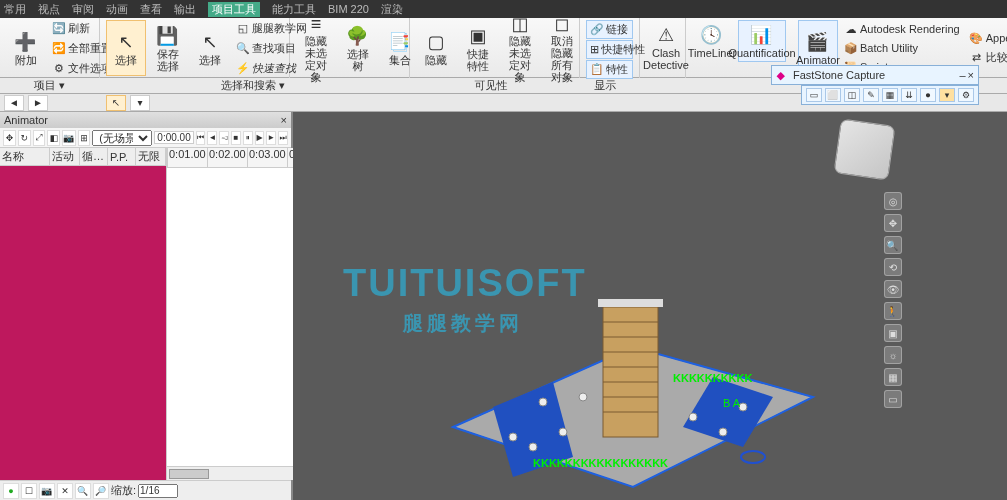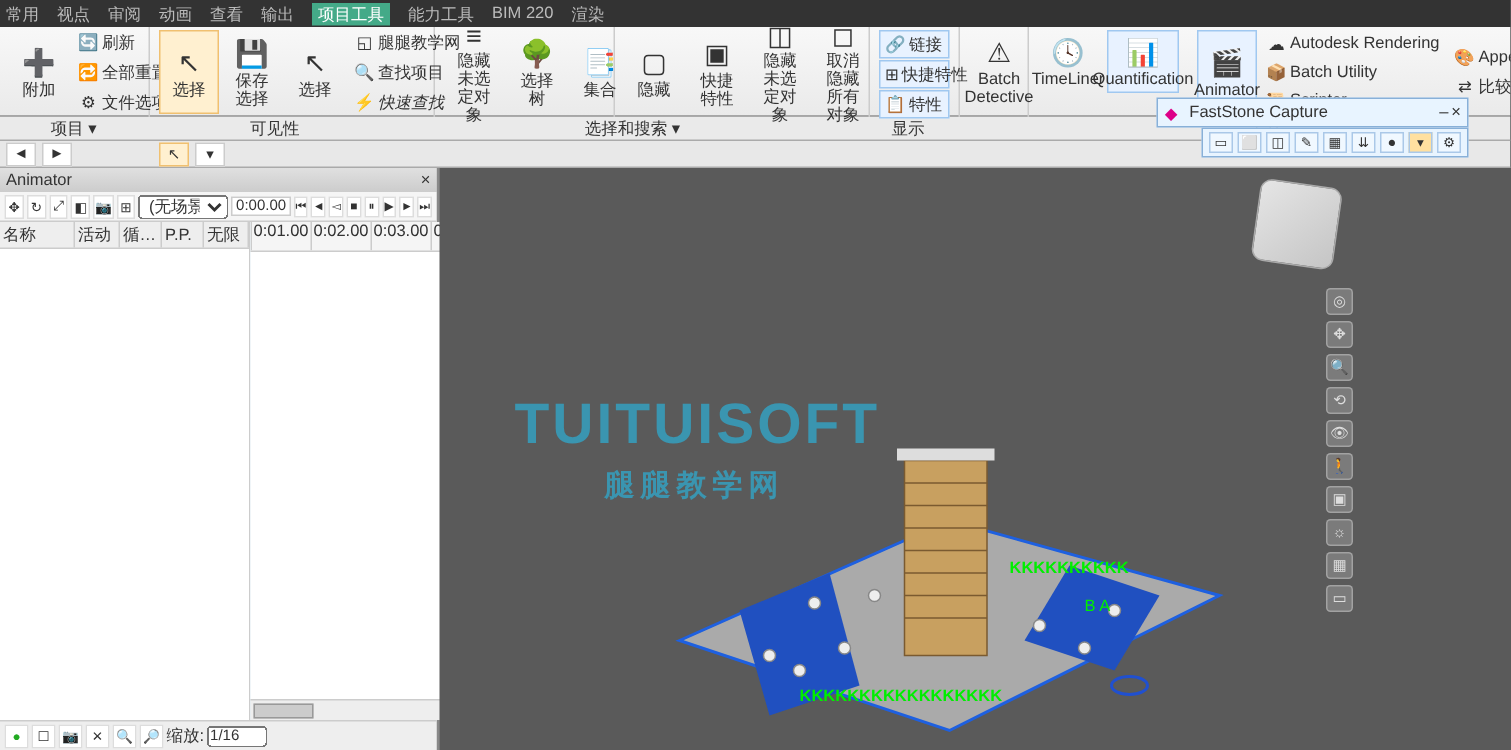--- a/index.html
+++ b/index.html
@@ -23,21 +23,21 @@
 .ss-btn{width:20px;height:16px;border:1px solid #ccc;background:#fff;display:inline-flex;align-items:center;justify-content:center;cursor:pointer;font-size:10px}
 .main{display:flex;height:388px;position:relative}
 .anim-panel{width:293px;background:#f0f0f0;border-right:2px solid #888;display:flex;flex-direction:column}
 .anim-title{height:16px;background:linear-gradient(#e0e0e0,#ccc);display:flex;align-items:center;justify-content:space-between;padding:0 4px;font-size:11px}
 .anim-tb{height:20px;background:#f5f5f5;border-bottom:1px solid #ccc;display:flex;align-items:center;padding:0 3px;gap:2px}
 .tb-btn{width:16px;height:16px;border:1px solid #ddd;background:#fff;font-size:9px;display:inline-flex;align-items:center;justify-content:center;cursor:pointer}
 .scene-sel{height:16px;font-size:11px;padding:0 2px;width:60px}
 .tcode{font-size:10px;padding:0 2px;background:#fff;border:1px solid #ccc;width:44px;display:inline-block}
 .tb-btn.mini{width:12px;height:14px;font-size:8px}
 .anim-body{display:flex;flex:1;min-height:0}
-.tree-side{width:170px;border-right:1px solid #ccc;background:#7dd3fc;display:flex;flex-direction:column}
+.tree-side{width:170px;border-right:1px solid #ccc;background:#be185d;display:flex;flex-direction:row}
 .tree-hdr{display:flex;height:18px;background:#eee;border-bottom:1px solid #ccc;font-size:11px}
 .tree-hdr div{border-right:1px solid #ccc;padding:0 2px;display:flex;align-items:center}
 .timeline-side{flex:1;background:#fff;display:flex;flex-direction:column;position:relative}
 .tl-ruler{height:20px;background:#f5f5f5;border-bottom:1px solid #ccc;font-size:8px;color:#666;display:flex;overflow:hidden}
 .tl-ruler span{display:inline-block;width:40px;border-left:1px solid #ccc;padding-left:1px}
 .anim-bottom{height:20px;background:#eee;border-top:1px solid #ccc;display:flex;align-items:center;padding:0 3px;gap:2px}
 .viewport{flex:1;background:#5a5a5a;position:relative;overflow:hidden}
 .watermark{position:absolute;left:50px;top:150px;font-size:38px;font-weight:900;color:#3a95b0;font-family:Arial;letter-spacing:2px}
 .wm-sub{position:absolute;left:110px;top:198px;font-size:20px;color:#3a95b0;font-weight:600;letter-spacing:4px}
 .elephant{position:absolute;left:-130px;top:90px;width:160px;height:140px}
@@ -170,21 +170,21 @@
         </div>
       <div class="sm-btn hl">
           <span class="ic">📋</span>
           <span>特性</span>
         </div>
     </div>
   </div>
   <div class="ribbon-group" style="width:46px">
       <div class="big-btn">
         <div class="ic">⚠</div>
-        <span>Batch Detective</span>
+        <span>Clash Detective</span>
       </div>
     </div>
   <div class="ribbon-group" style="width:46px;border-right:none">
       <div class="big-btn">
         <div class="ic">🕓</div>
         <span>TimeLiner</span>
       </div>
     </div>
   <div class="ribbon-group" style="width:60px;border-right:none">
       <div class="big-btn hl">
@@ -222,22 +222,22 @@
             <span>比较</span>
           </div>
       </div>
     </div>
   </div>
 
 </div>
 
 <div class="ribbon-labels">
   <div class="rlbl" style="width:100px">项目 ▾</div>
+  <div class="rlbl" style="width:310px">选择和搜索 ▾</div>
   <div class="rlbl" style="width:170px">可见性</div>
-  <div class="rlbl" style="width:310px">选择和搜索 ▾</div>
   <div class="rlbl" style="width:60px">显示</div>
   <div class="rlbl" style="width:46px"></div>
   <div class="rlbl" style="width:328px">工具</div>
 </div>
 
 <div class="fastone">
   <div class="fs-left">
       <span style="color:#d08">◆</span>
       <span>FastStone Capture</span>
     </div>

